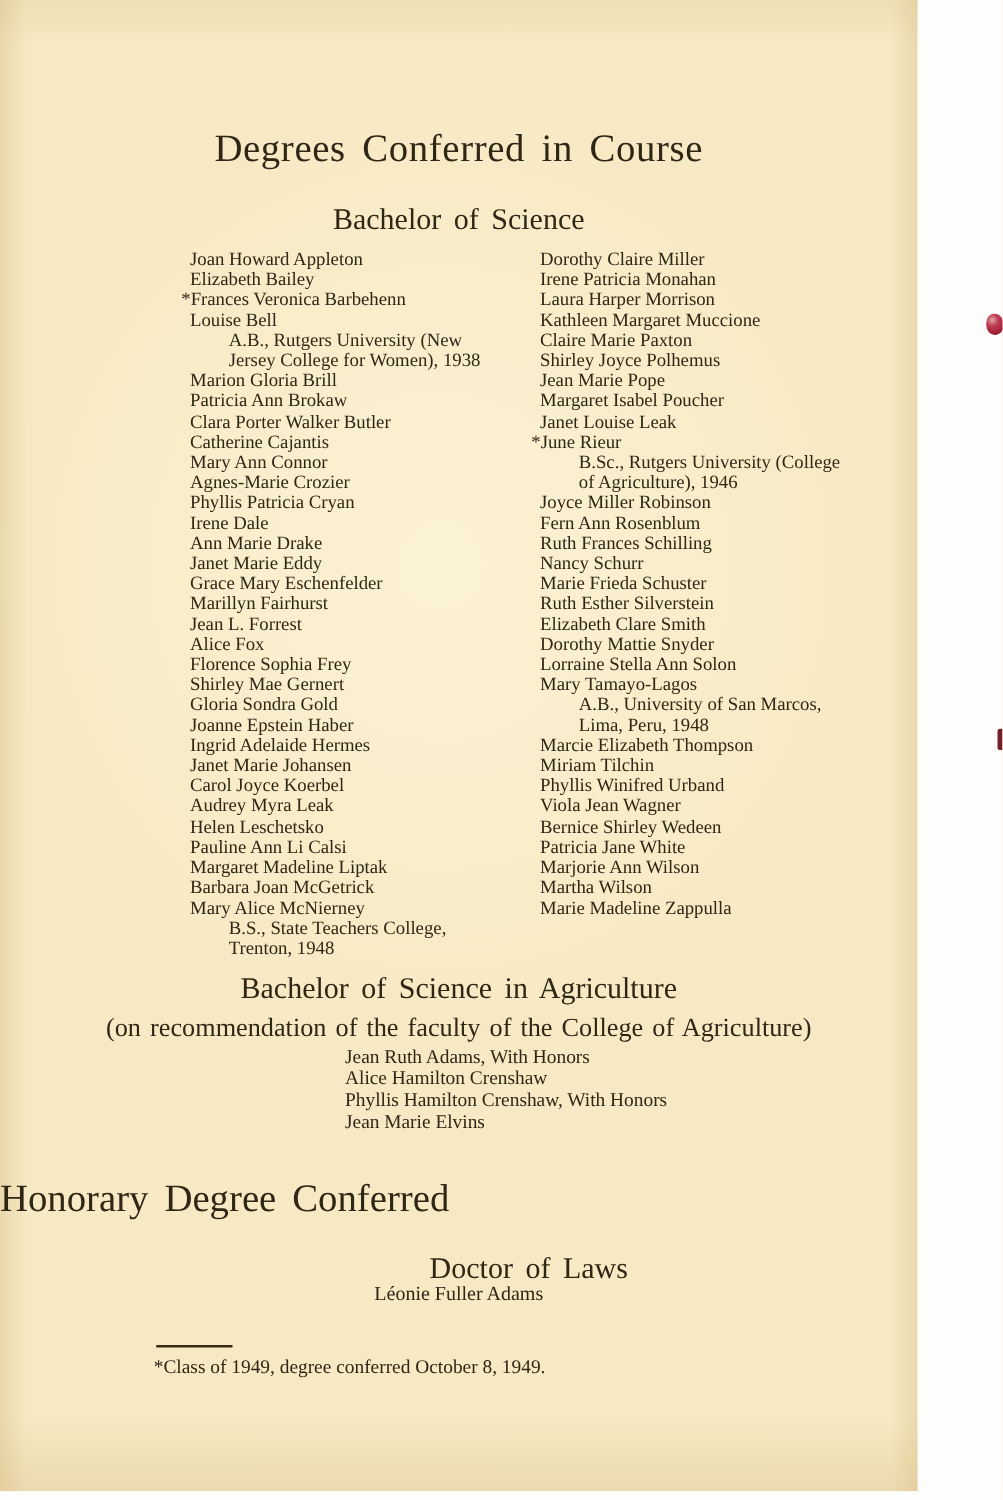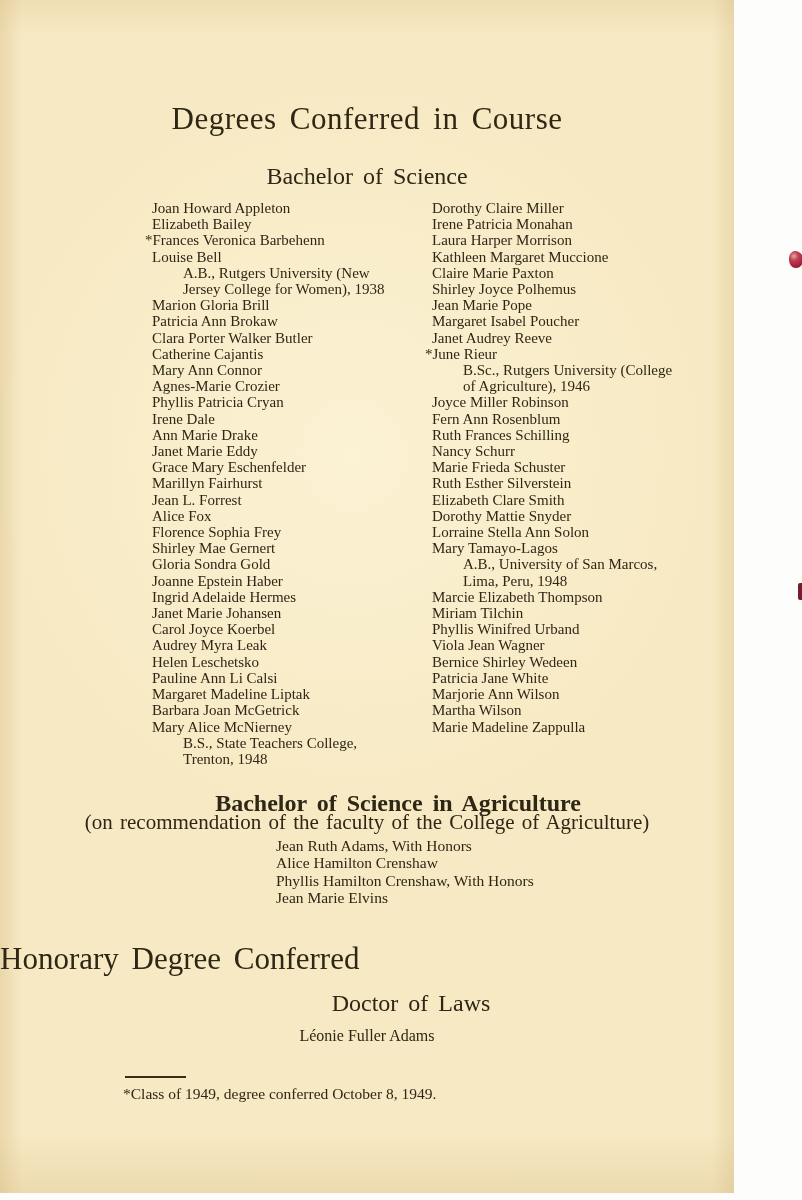--- a/index.html
+++ b/index.html
@@ -191,21 +191,21 @@
 
   <div class="col col-right">
       <div class="line">Dorothy Claire Miller</div>
       <div class="line">Irene Patricia Monahan</div>
       <div class="line">Laura Harper Morrison</div>
       <div class="line">Kathleen Margaret Muccione</div>
       <div class="line">Claire Marie Paxton</div>
       <div class="line">Shirley Joyce Polhemus</div>
       <div class="line">Jean Marie Pope</div>
       <div class="line">Margaret Isabel Poucher</div>
-      <div class="line">Janet Audrey Reeve</div>
+      <div class="line">Janet Louise Leak</div>
       <div class="line starred">*June Rieur</div>
       <div class="line note">B.Sc., Rutgers University (College</div>
       <div class="line note">of Agriculture), 1946</div>
       <div class="line">Joyce Miller Robinson</div>
       <div class="line">Fern Ann Rosenblum</div>
       <div class="line">Ruth Frances Schilling</div>
       <div class="line">Nancy Schurr</div>
       <div class="line">Marie Frieda Schuster</div>
       <div class="line">Ruth Esther Silverstein</div>
       <div class="line">Elizabeth Clare Smith</div>
@@ -218,34 +218,34 @@
       <div class="line">Miriam Tilchin</div>
       <div class="line">Phyllis Winifred Urband</div>
       <div class="line">Viola Jean Wagner</div>
       <div class="line">Bernice Shirley Wedeen</div>
       <div class="line">Patricia Jane White</div>
       <div class="line">Marjorie Ann Wilson</div>
       <div class="line">Martha Wilson</div>
       <div class="line">Marie Madeline Zappulla</div>
     </div>
 
-  <h2 class="section-title ag-title" style="margin:12px; font-weight:bold;padding-left:19px;">Bachelor of Science in Agriculture</h2>
+  <h2 class="section-title ag-title" style="margin:0; font-weight:normal;">Bachelor of Science in Agriculture</h2>
 
   <div class="ag-note">(on recommendation of the faculty of the College of Agriculture)</div>
 
   <div class="ag-names">
       <div class="line">Jean Ruth Adams, With Honors</div>
       <div class="line">Alice Hamilton Crenshaw</div>
       <div class="line">Phyllis Hamilton Crenshaw, With Honors</div>
       <div class="line">Jean Marie Elvins</div>
     </div>
 
   <h1 class="big-title" style="margin:0; font-weight:normal;">Honorary Degree Conferred</h1>
 
-  <h2 class="section-title dol-title" style="margin:0; font-weight:normal;padding-left:44px;">Doctor of Laws</h2>
+  <h2 class="section-title dol-title" style="margin:12px; font-weight:normal;padding-left:44px;">Doctor of Laws</h2>
 
   <div class="recipient">Léonie Fuller Adams</div>
 
   <div class="foot-rule"></div>
 
   <div class="footnote">*Class of 1949, degree conferred October 8, 1949.</div>
 
   <div class="red-mark-1"></div>
   <div class="red-mark-2"></div>
 

